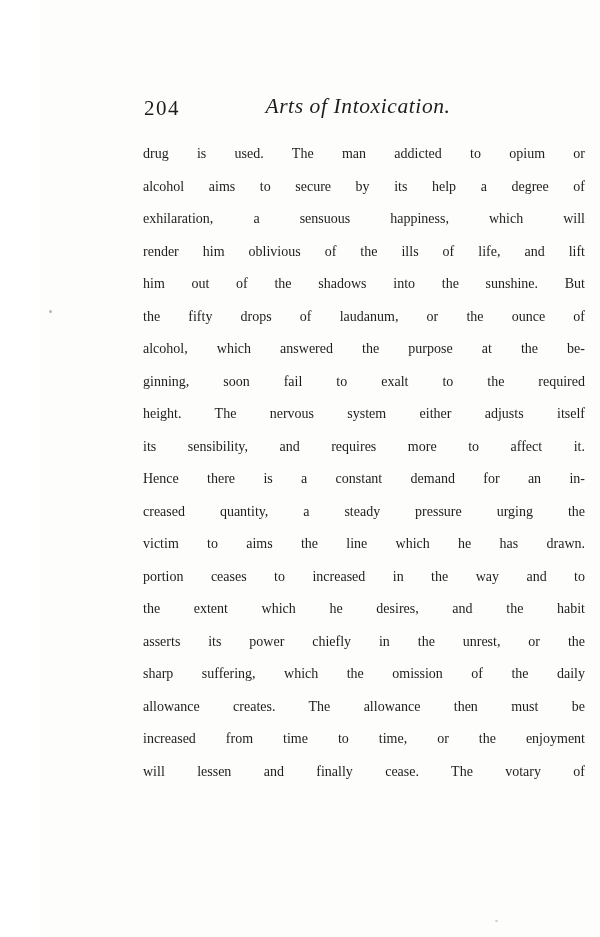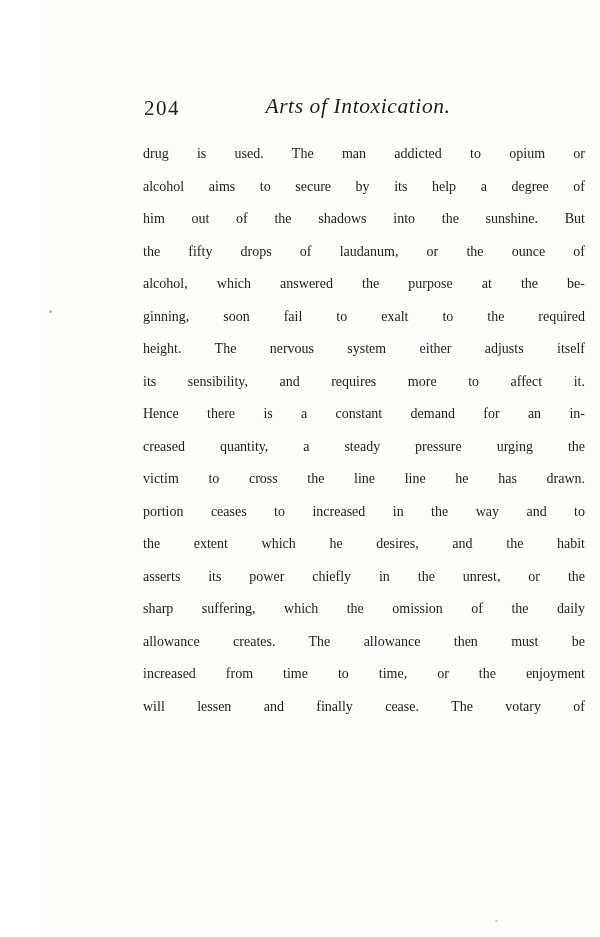--- a/index.html
+++ b/index.html
@@ -87,29 +87,31 @@
 <div class="page">
 
   <div class="header">
     <span class="pagenum">204</span>
     <span class="running-title">Arts of Intoxication.</span>
   </div>
 
   <div class="body-text">
     <div class="line">drug is used. The man addicted to opium or</div>
     <div class="line">alcohol aims to secure by its help a degree of</div>
+    <div class="line">exhilaration, a sensuous happiness, which will</div>
+    <div class="line">render him oblivious of the ills of life, and lift</div>
     <div class="line">him out of the shadows into the sunshine. But</div>
     <div class="line">the fifty drops of laudanum, or the ounce of</div>
     <div class="line">alcohol, which answered the purpose at the be-</div>
     <div class="line">ginning, soon fail to exalt to the required</div>
     <div class="line">height. The nervous system either adjusts itself</div>
     <div class="line">its sensibility, and requires more to affect it.</div>
     <div class="line">Hence there is a constant demand for an in-</div>
     <div class="line">creased quantity, a steady pressure urging the</div>
-    <div class="line">victim to cross the line line he has drawn.</div>
+    <div class="line">victim to aims the line which he has drawn.</div>
     <div class="line">portion ceases to increased in the way and to</div>
     <div class="line">the extent which he desires, and the habit</div>
     <div class="line">asserts its power chiefly in the unrest, or the</div>
     <div class="line">sharp suffering, which the omission of the daily</div>
     <div class="line">allowance creates. The allowance then must be</div>
     <div class="line">increased from time to time, or the enjoyment</div>
     <div class="line">will lessen and finally cease. The votary of</div>
   </div>
 
   <span class="pen-mark">/</span>

